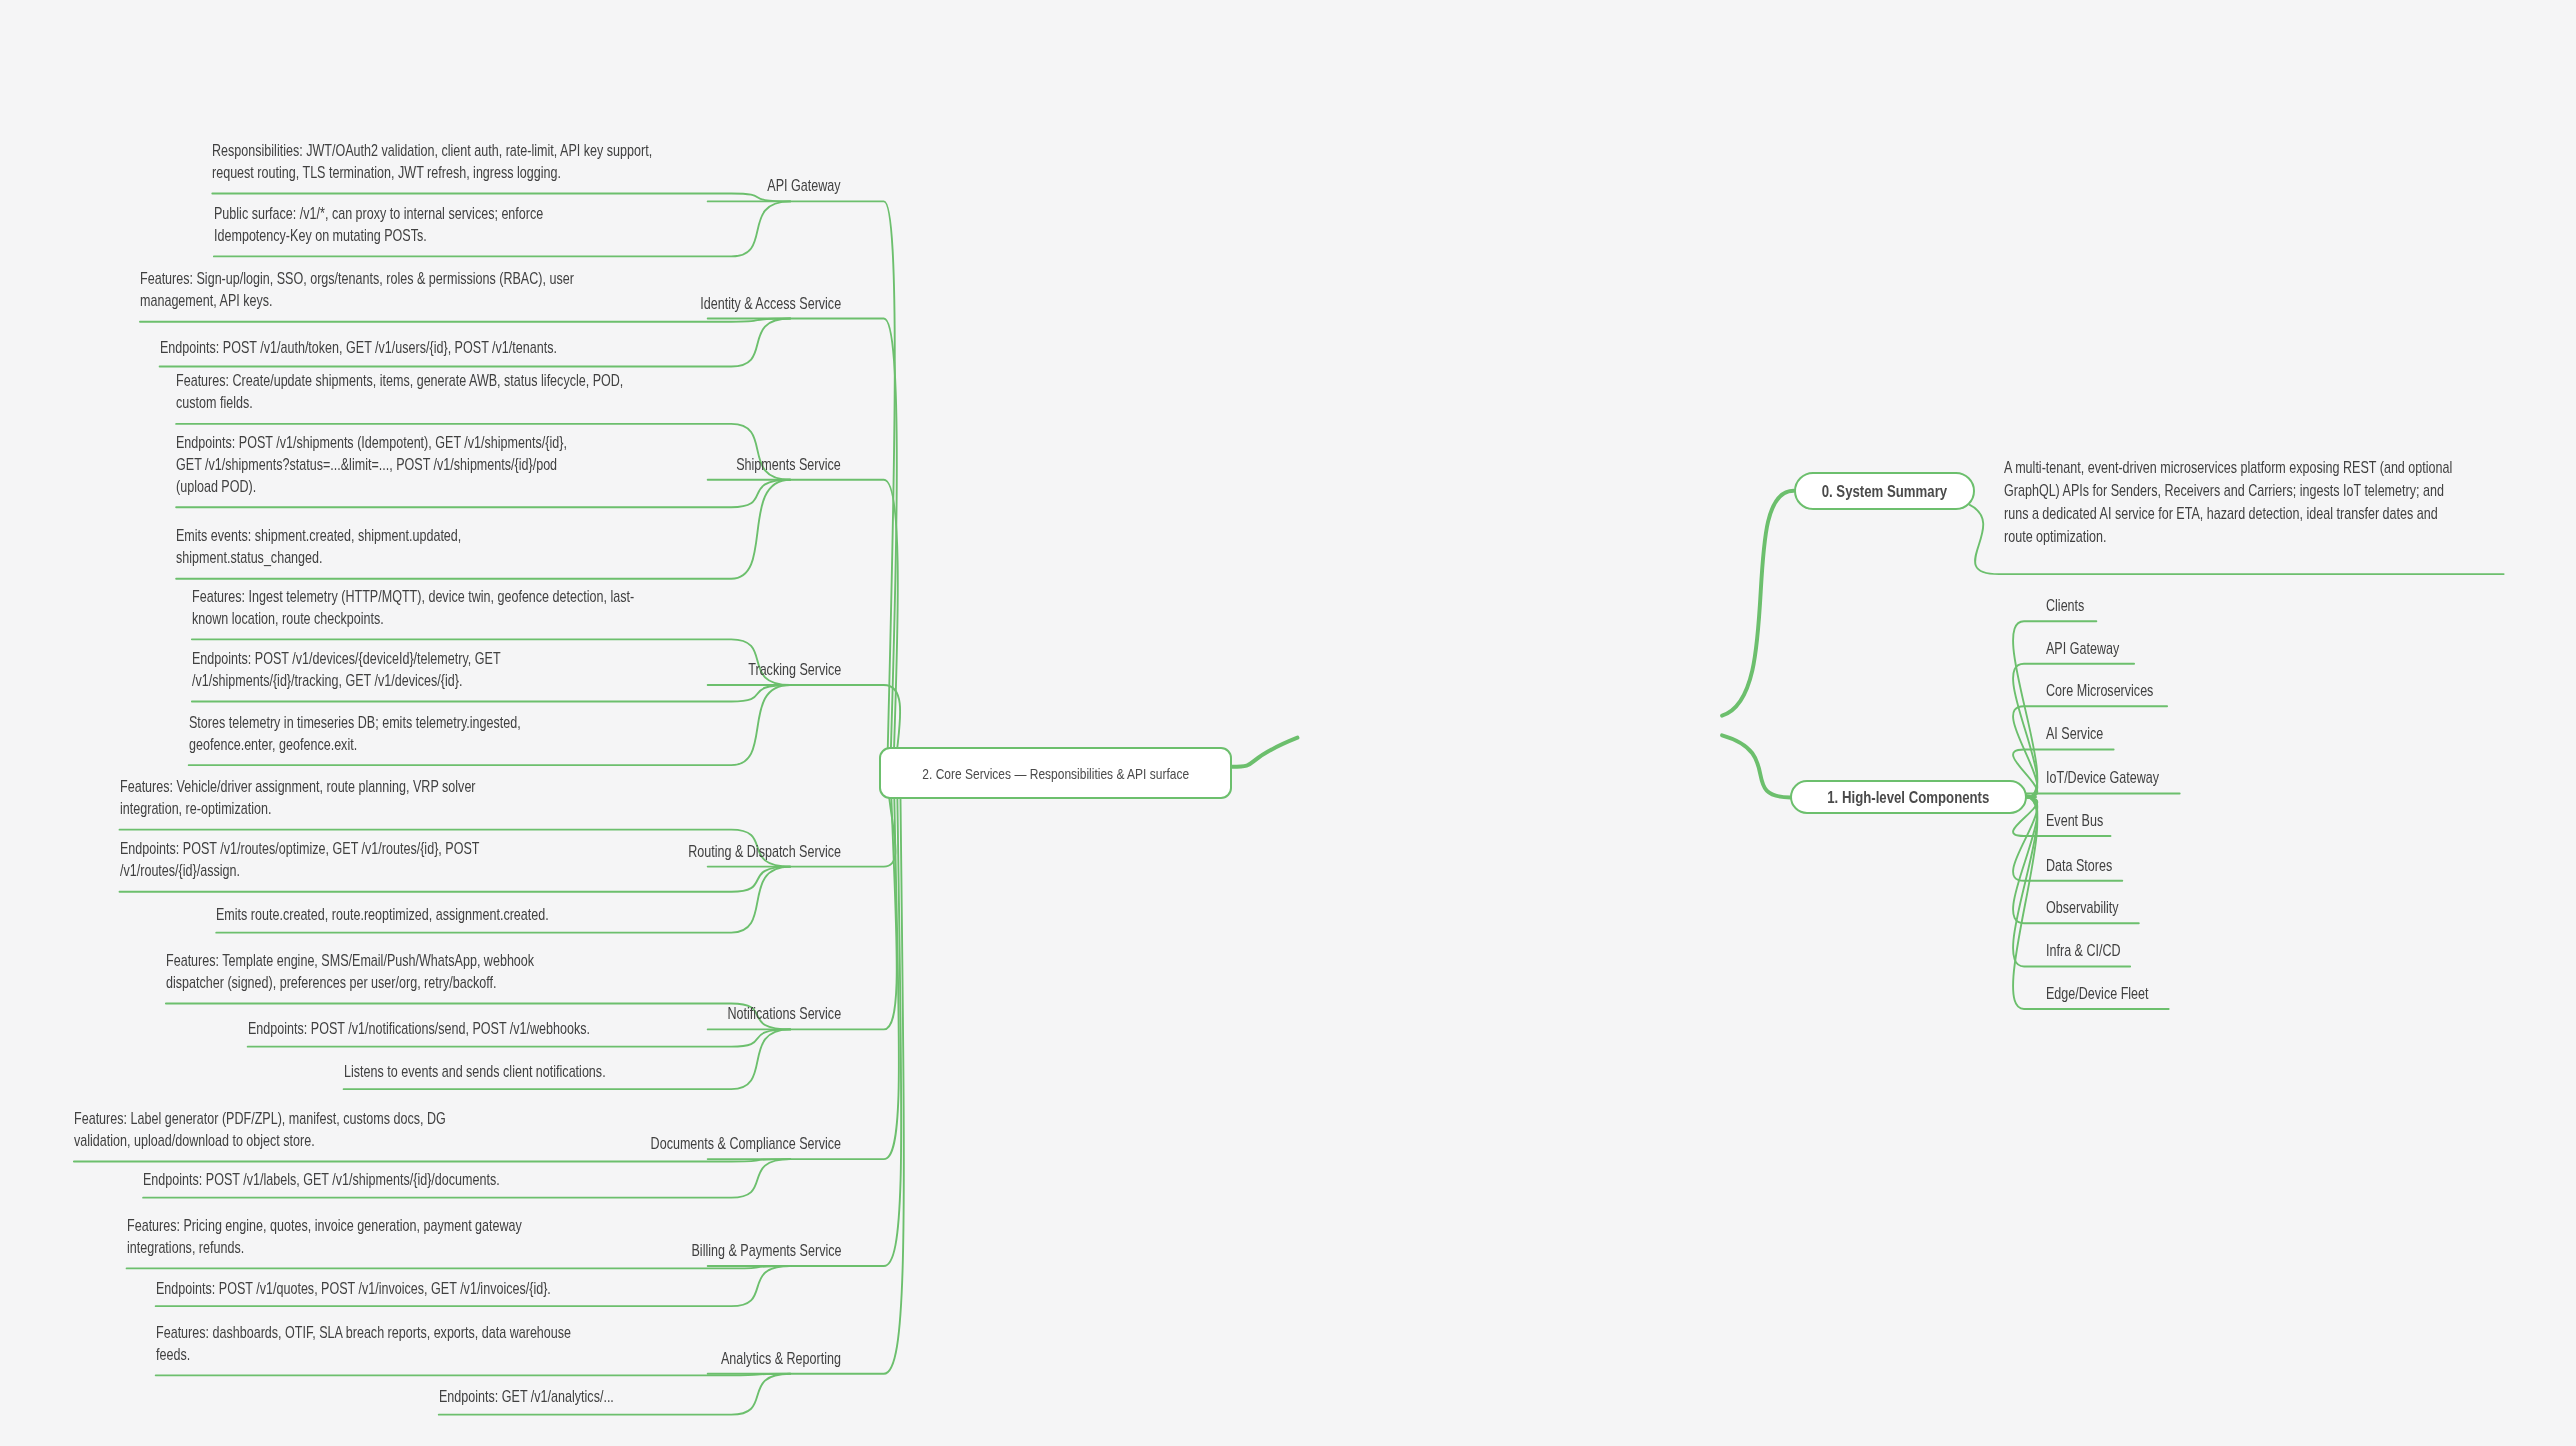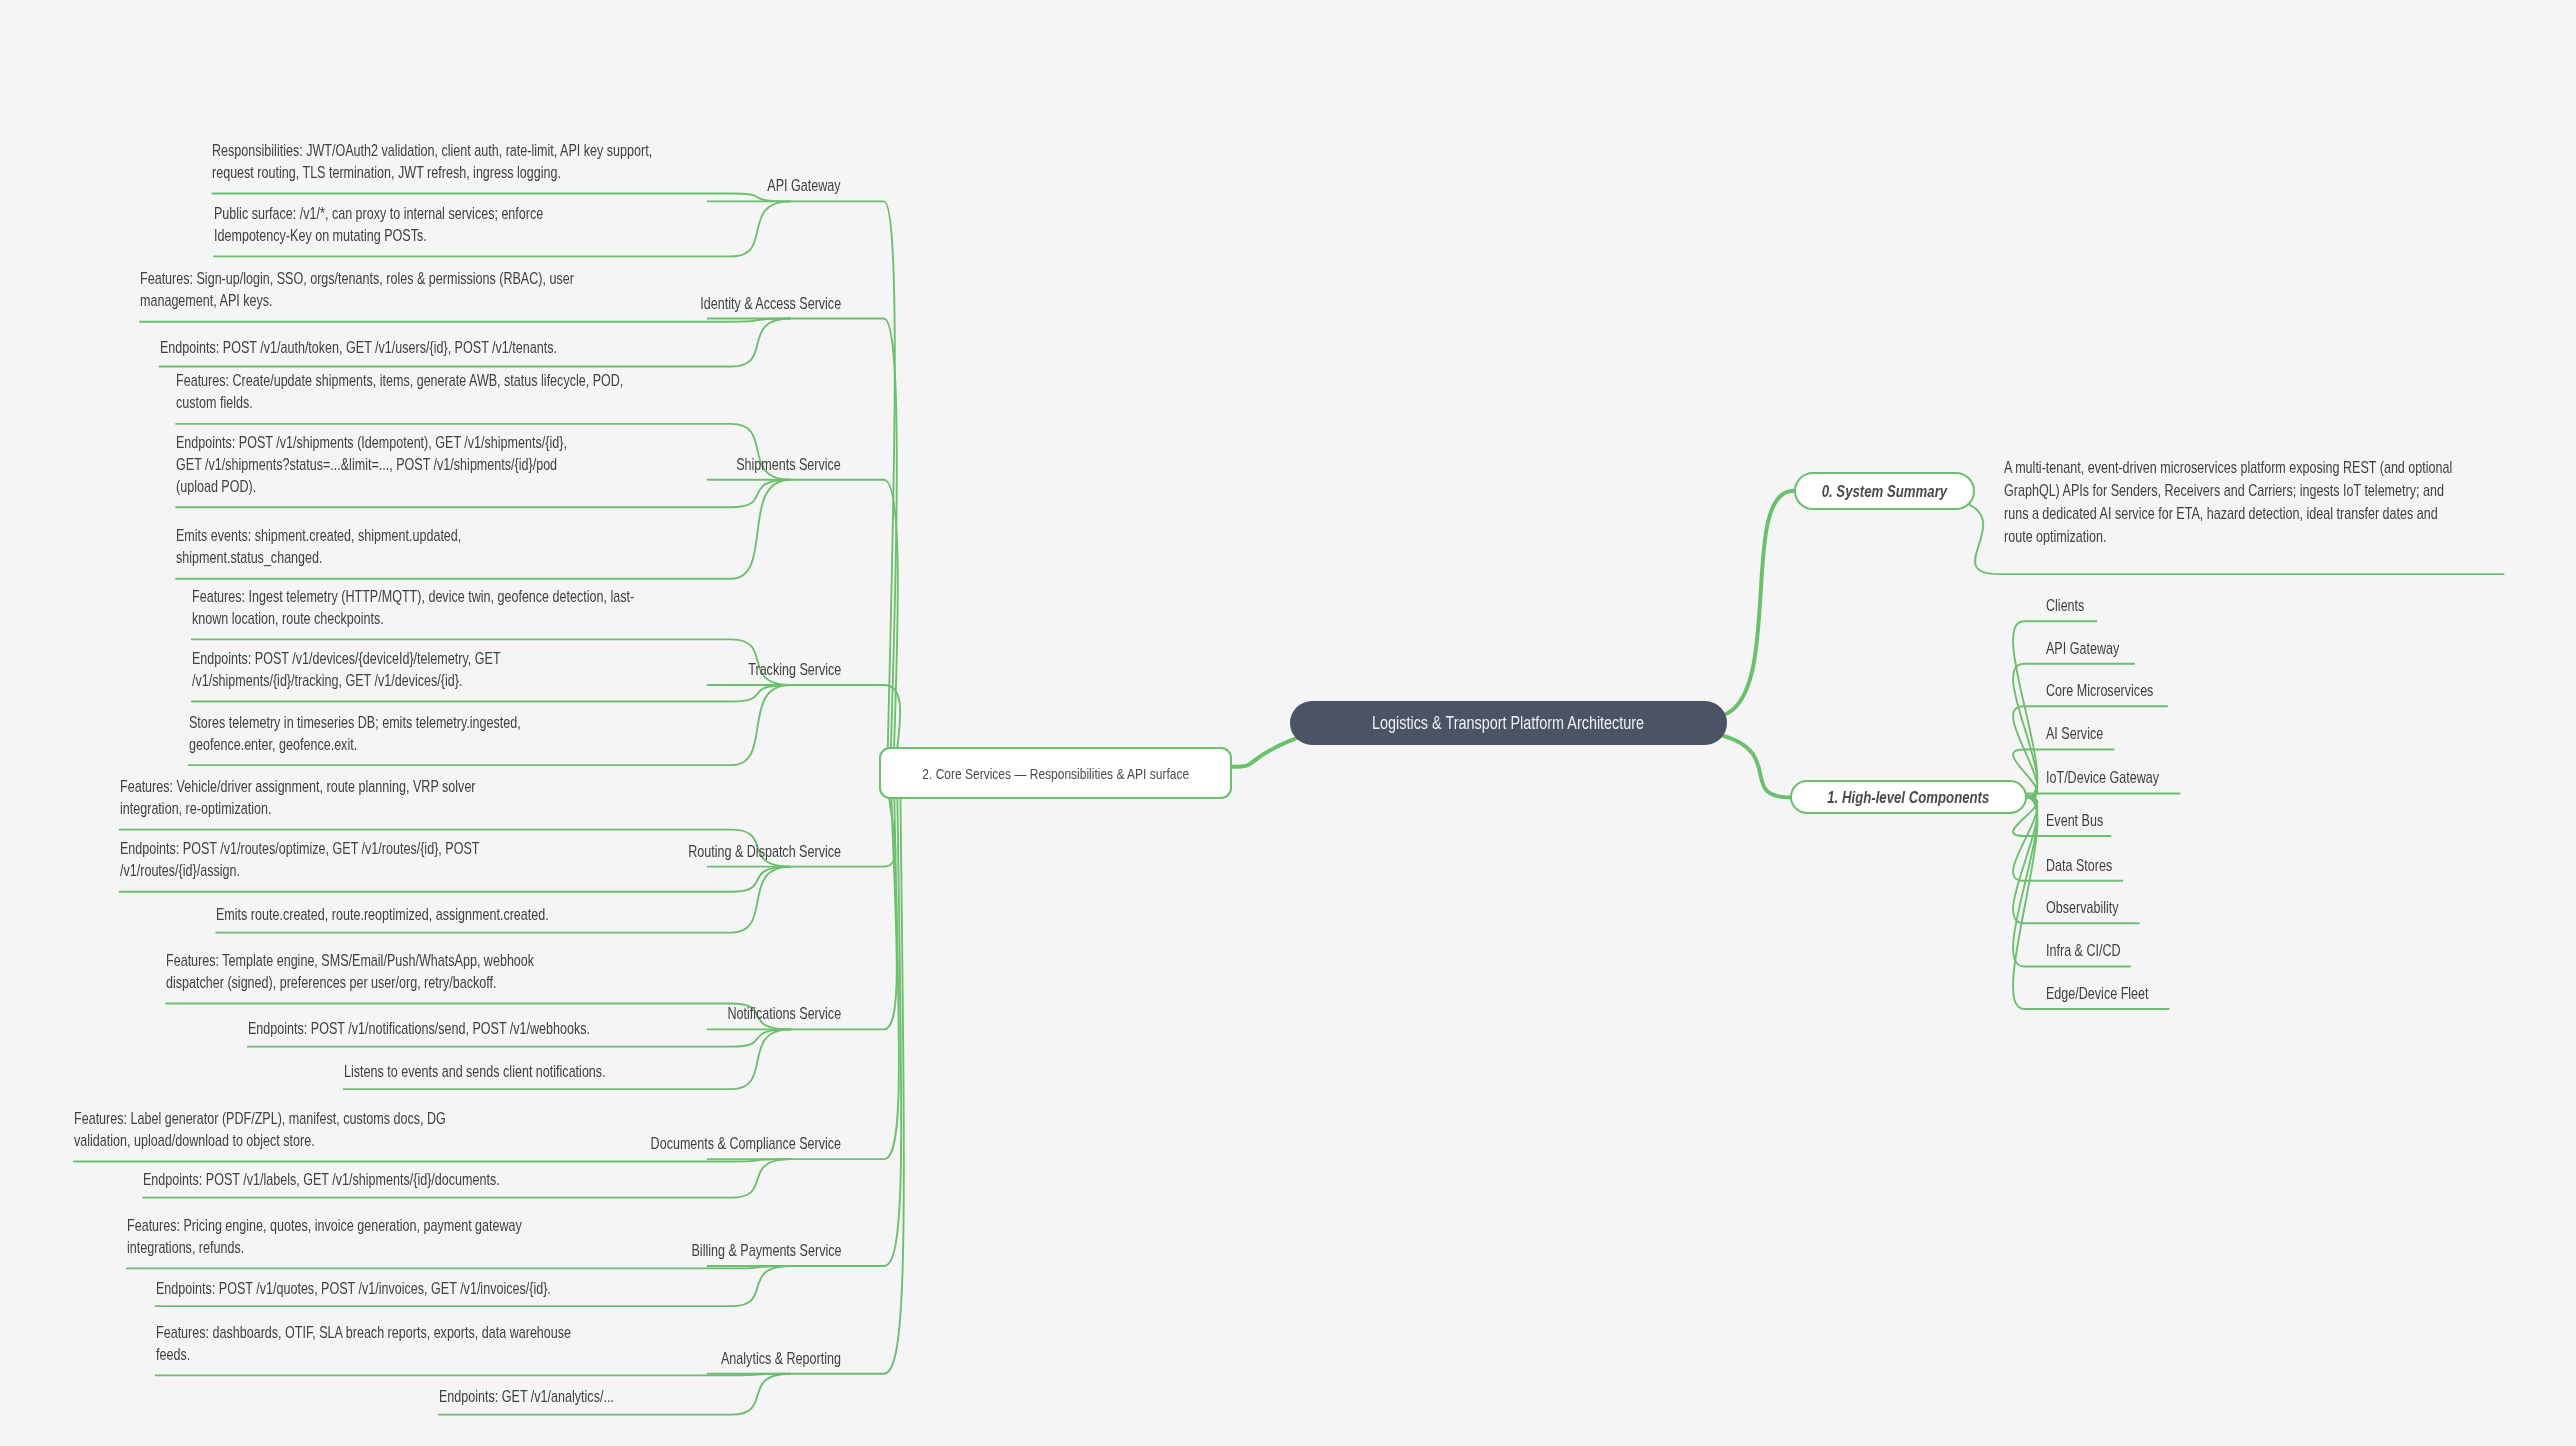--- a/index.html
+++ b/index.html
@@ -41,21 +41,21 @@
     white-space:nowrap;
     transform:scaleX(0.8);transform-origin:0 0;
   }
   .pill{
     position:absolute;box-sizing:border-box;
     background:#ffffff;border:2px solid var(--line);
     display:flex;align-items:center;justify-content:center;
     color:var(--node-text);
   }
   .pill .txt{white-space:nowrap;transform:scaleX(0.8);transform-origin:50% 50%;}
-  .pill.bold{font-weight:700;font-style:italic;}
+  .pill.bold{font-weight:700;}
   .root-node{
     position:absolute;box-sizing:border-box;
     background:var(--root-bg);border-radius:22px;
     display:flex;align-items:center;justify-content:center;
     color:var(--root-text);font-size:18px;
   }
   .root-node .txt{white-space:nowrap;transform:scaleX(0.8);transform-origin:50% 50%;}
 </style>
 </head>
 <body>
@@ -108,23 +108,20 @@
     <path class="l2" d="M 2578 1014 C 2625 1012, 2525 898, 2574 898 H 2756"></path>
     <path class="l2" d="M 2578 1014 C 2625 1012, 2525 953, 2574 953 H 2688"></path>
     <path class="l2" d="M 2578 1014 C 2620 1014, 2530 1009, 2574 1009 H 2772"></path>
     <path class="l2" d="M 2578 1014 C 2625 1016, 2525 1063, 2574 1063 H 2684"></path>
     <path class="l2" d="M 2578 1014 C 2625 1016, 2525 1120, 2574 1120 H 2699"></path>
     <path class="l2" d="M 2578 1014 C 2625 1018, 2525 1174, 2574 1174 H 2720"></path>
     <path class="l2" d="M 2578 1014 C 2625 1018, 2525 1229, 2574 1229 H 2709"></path>
     <path class="l2" d="M 2578 1014 C 2625 1020, 2525 1283, 2574 1283 H 2758"></path>
   </svg>
 
-  <div class="root-node" style="left:1290px;top:701px;width:437px;height:44px;">
-    <span class="txt">Logistics &amp; Transport Platform Architecture</span>
-  </div>
 
   <div class="pill bold" style="left:1794px;top:472px;width:181px;height:38px;border-radius:19px;font-size:16.5px;">
     <span class="txt">0. System Summary</span>
   </div>
   <div class="note" style="left:2004px;top:456px;width:582px;line-height:23px;">A multi-tenant, event-driven microservices platform exposing REST (and optional GraphQL) APIs for Senders, Receivers and Carriers; ingests IoT telemetry; and runs a dedicated AI service for ETA, hazard detection, ideal transfer dates and route optimization.</div>
 
   <div class="pill bold" style="left:1790px;top:780px;width:237px;height:34px;border-radius:17.3px;font-size:16.5px;">
     <span class="txt">1. High-level Components</span>
   </div>
   <div class="comp-label" style="left:2046px;top:595px;">Clients</div>

